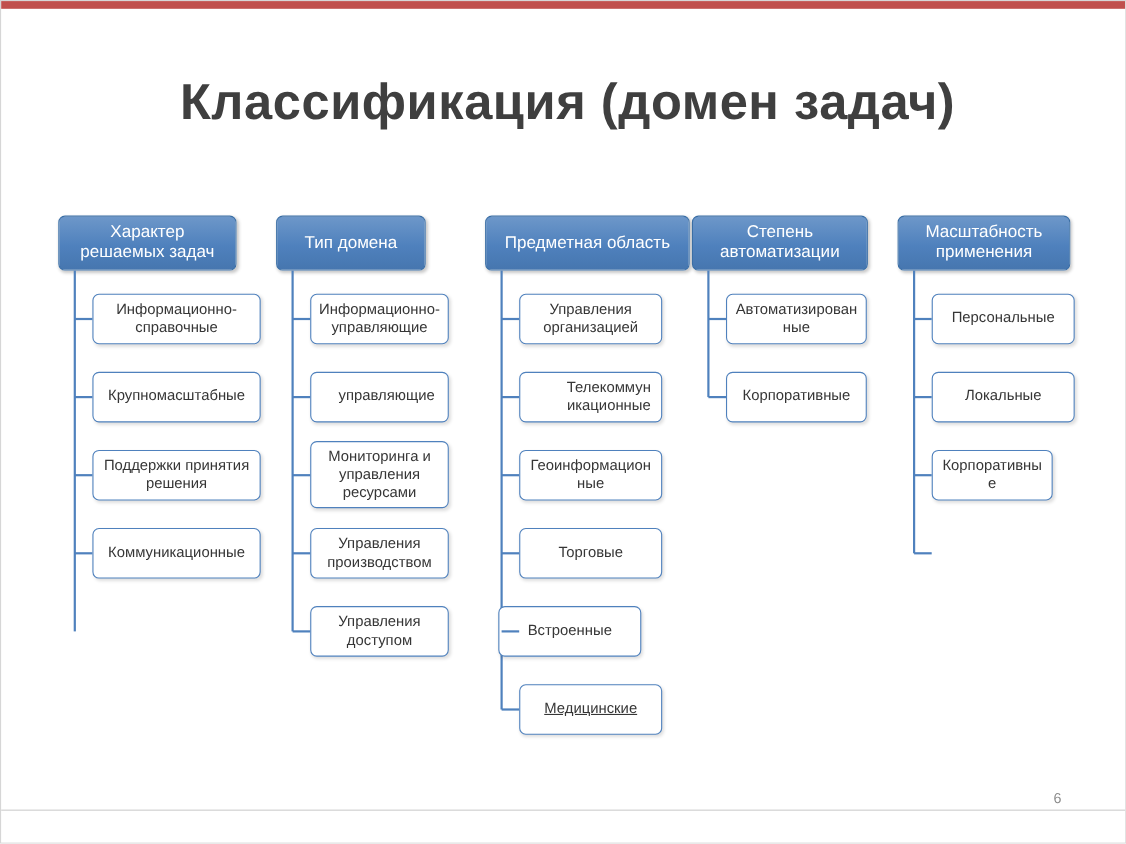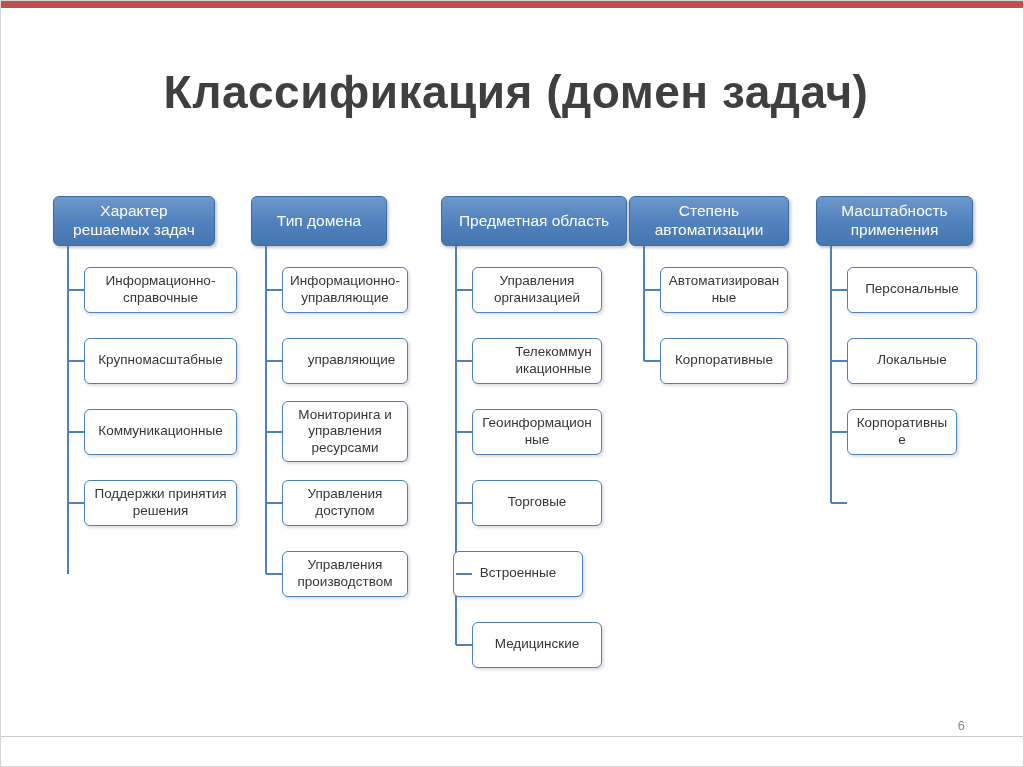--- a/index.html
+++ b/index.html
@@ -144,25 +144,25 @@
           <div class="slot">
             <div class="stub"></div>
             <div class="item-box" style="width: 153px;">Информационно-справочные</div>
           </div>
           <div class="slot">
             <div class="stub"></div>
             <div class="item-box" style="width: 153px;">Крупномасштабные</div>
           </div>
           <div class="slot">
             <div class="stub"></div>
+            <div class="item-box" style="width: 153px;">Поддержки принятия решения</div>
+          </div>
+          <div class="slot">
+            <div class="stub"></div>
             <div class="item-box" style="width: 153px;">Коммуникационные</div>
-          </div>
-          <div class="slot">
-            <div class="stub"></div>
-            <div class="item-box" style="width: 153px;">Поддержки принятия решения</div>
           </div>
         </div>
       </div>
       <div class="column" style="left: 250px; width: 158px;">
         <div class="header-box" style="width: 136px; text-align: center;">Тип домена</div>
         <div class="vline" style="height: 328px;"></div>
         <div class="items">
           <div class="slot">
             <div class="stub"></div>
             <div class="item-box" style="width: 126px;">Информационно-управляющие</div>
@@ -170,25 +170,25 @@
           <div class="slot">
             <div class="stub"></div>
             <div class="item-box" style="width: 126px; padding-left: 20px;">управляющие</div>
           </div>
           <div class="slot">
             <div class="stub"></div>
             <div class="item-box" style="width: 126px;">Мониторинга и управления ресурсами</div>
           </div>
           <div class="slot">
             <div class="stub"></div>
+            <div class="item-box" style="width: 126px;">Управления производством</div>
+          </div>
+          <div class="slot">
+            <div class="stub"></div>
             <div class="item-box" style="width: 126px;">Управления доступом</div>
-          </div>
-          <div class="slot">
-            <div class="stub"></div>
-            <div class="item-box" style="width: 126px;">Управления производством</div>
           </div>
         </div>
       </div>
       <div class="column" style="left: 440px; width: 161px;">
         <div class="header-box" style="width: 186px;">Предметная область</div>
         <div class="vline" style="height: 399px;"></div>
         <div class="items">
           <div class="slot">
             <div class="stub"></div>
             <div class="item-box" style="width: 130px;">Управления организацией</div>
@@ -204,21 +204,21 @@
           <div class="slot">
             <div class="stub"></div>
             <div class="item-box" style="width: 130px;">Торговые</div>
           </div>
           <div class="slot">
             <div class="stub"></div>
             <div class="item-box" style="width: 130px; margin-left: 12px;">Встроенные</div>
           </div>
           <div class="slot">
             <div class="stub"></div>
-            <div class="item-box" style="width: 150px;">Медицинские</div>
+            <div class="item-box" style="width: 150px; text-decoration: underline;">Медицинские</div>
           </div>
         </div>
       </div>
       <div class="column" style="left: 628px; width: 160px;">
         <div class="header-box" style="width: 160px;">Степень автоматизации</div>
         <div class="vline" style="height: 115px;"></div>
         <div class="items">
           <div class="slot">
             <div class="stub"></div>
             <div class="item-box" style="width: 128px;">Автоматизированные</div>

